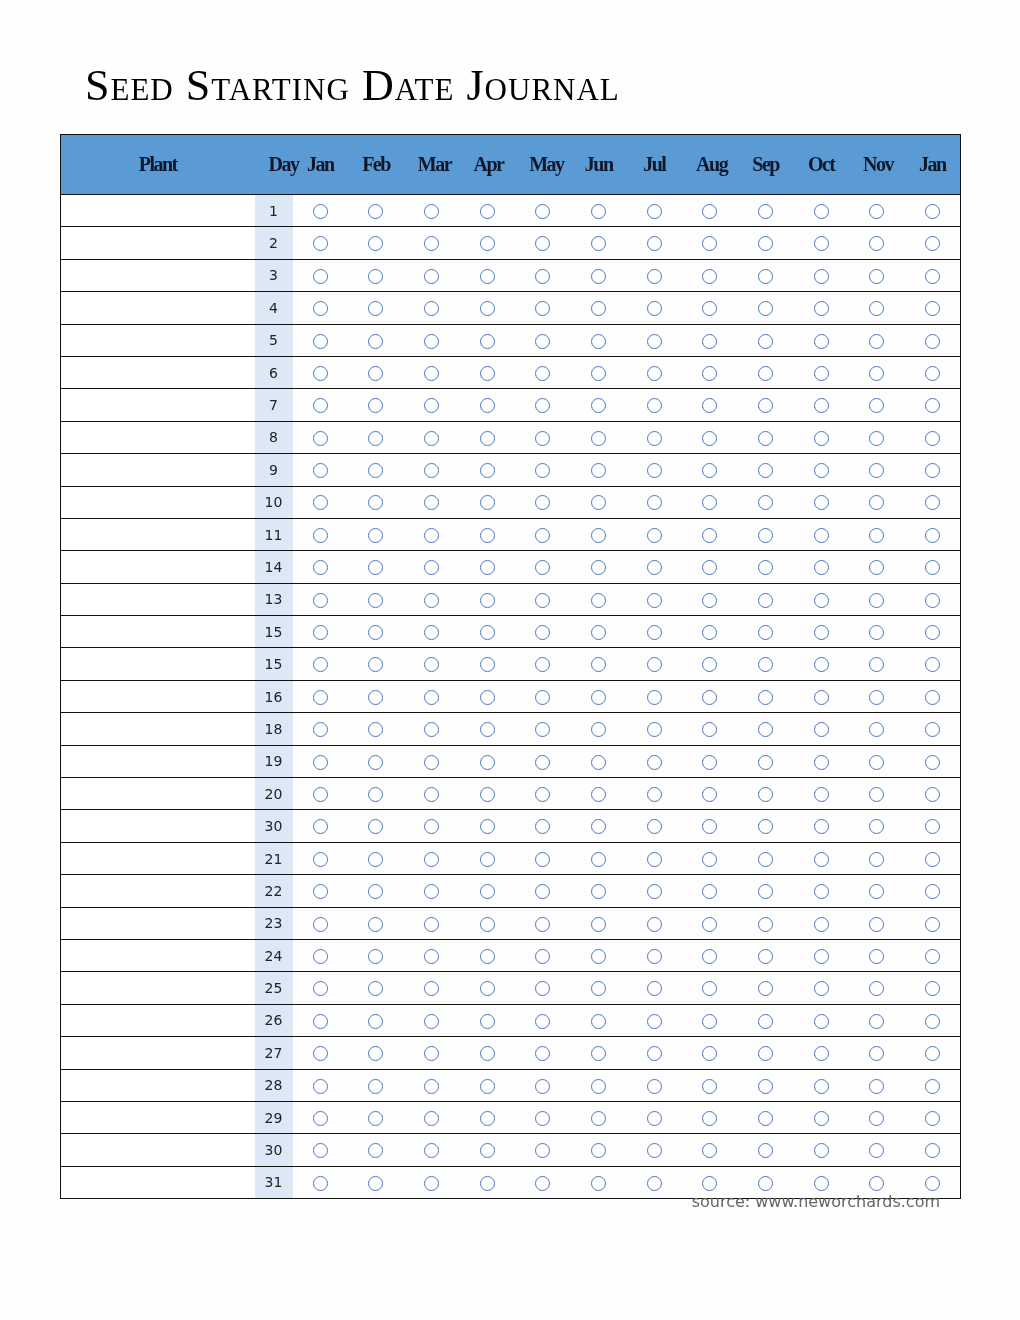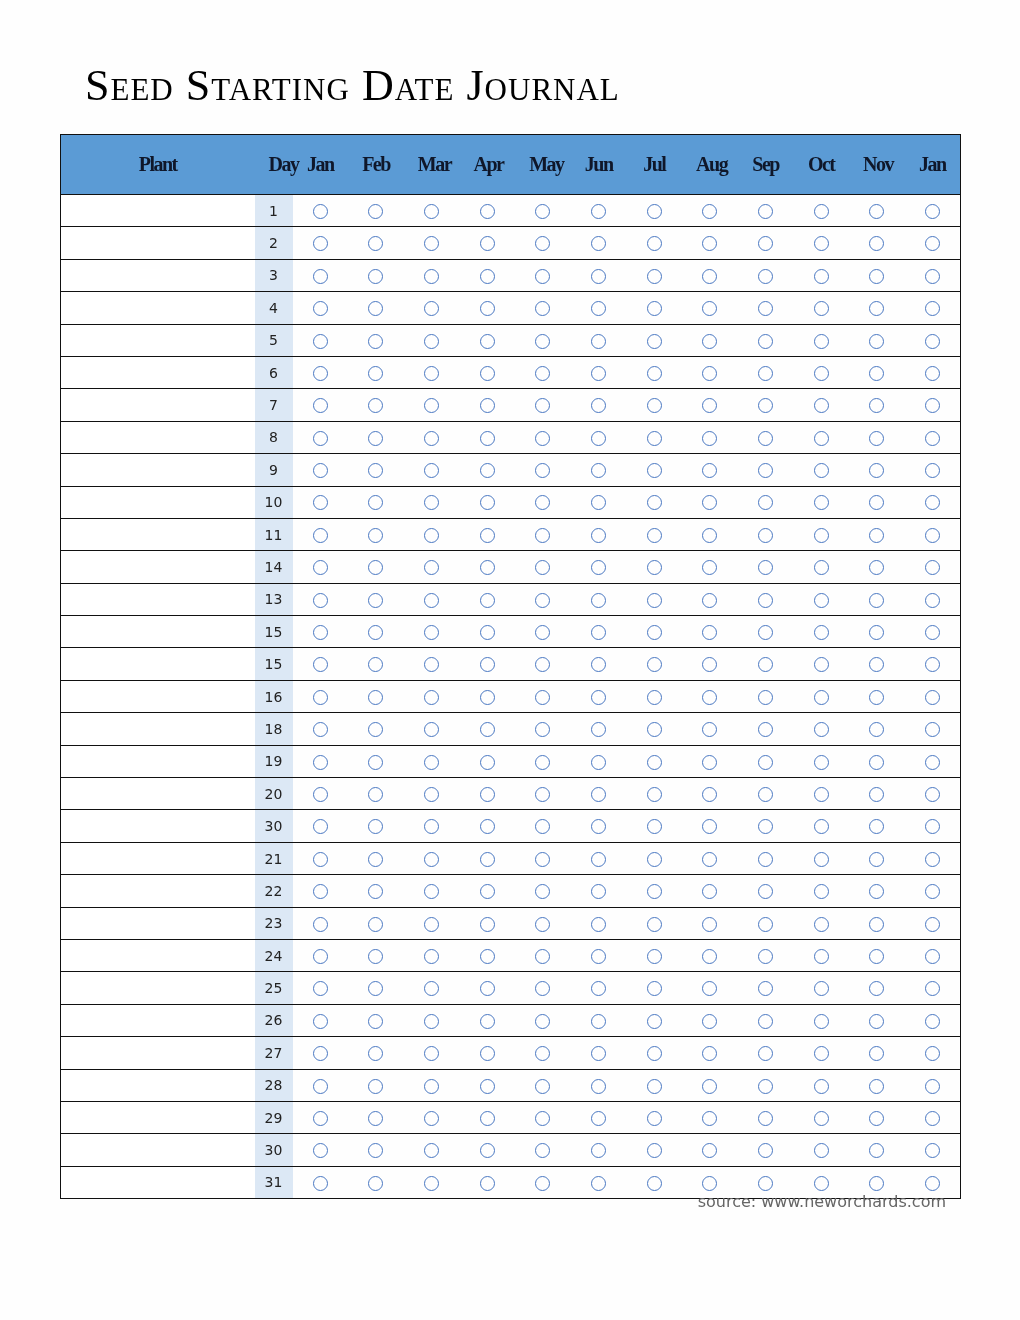--- a/index.html
+++ b/index.html
@@ -17,21 +17,21 @@
   }
   table.grid th {
     background:#5b9bd5; color:#0f172a; font-weight:bold;
     font-family:"Liberation Serif", serif; font-size:20px; letter-spacing:-1.5px;
     height:31px; padding:14px; text-align:center; vertical-align:middle;
   }
   table.grid td { height:31.4px; padding:0; text-align:center; vertical-align:middle; border-top:1.5px solid #111; }
   td.plant { background:#fff; }
   td.day { background:#dce8f5; font-family:"DejaVu Sans", sans-serif; font-size:14px; color:#222; }
   .circle { display:inline-block; width:15px; height:15px; border:1.4px solid #4a78c2; border-radius:50%; box-sizing:border-box; vertical-align:middle; cursor:pointer; }
-  .source { position:absolute; right:74px; top:1192px; font-family:"DejaVu Sans", sans-serif; font-size:16px; color:#666; }
+  .source { position:absolute; right:80px; top:1192px; font-family:"DejaVu Sans", sans-serif; font-size:16px; color:#666; }
 </style>
 </head>
 <body>
 
 <div class="title">Seed Starting Date Journal</div>
 
 <table class="grid">
   <colgroup>
     <col style="width:194px">
       <col style="width:38px">

